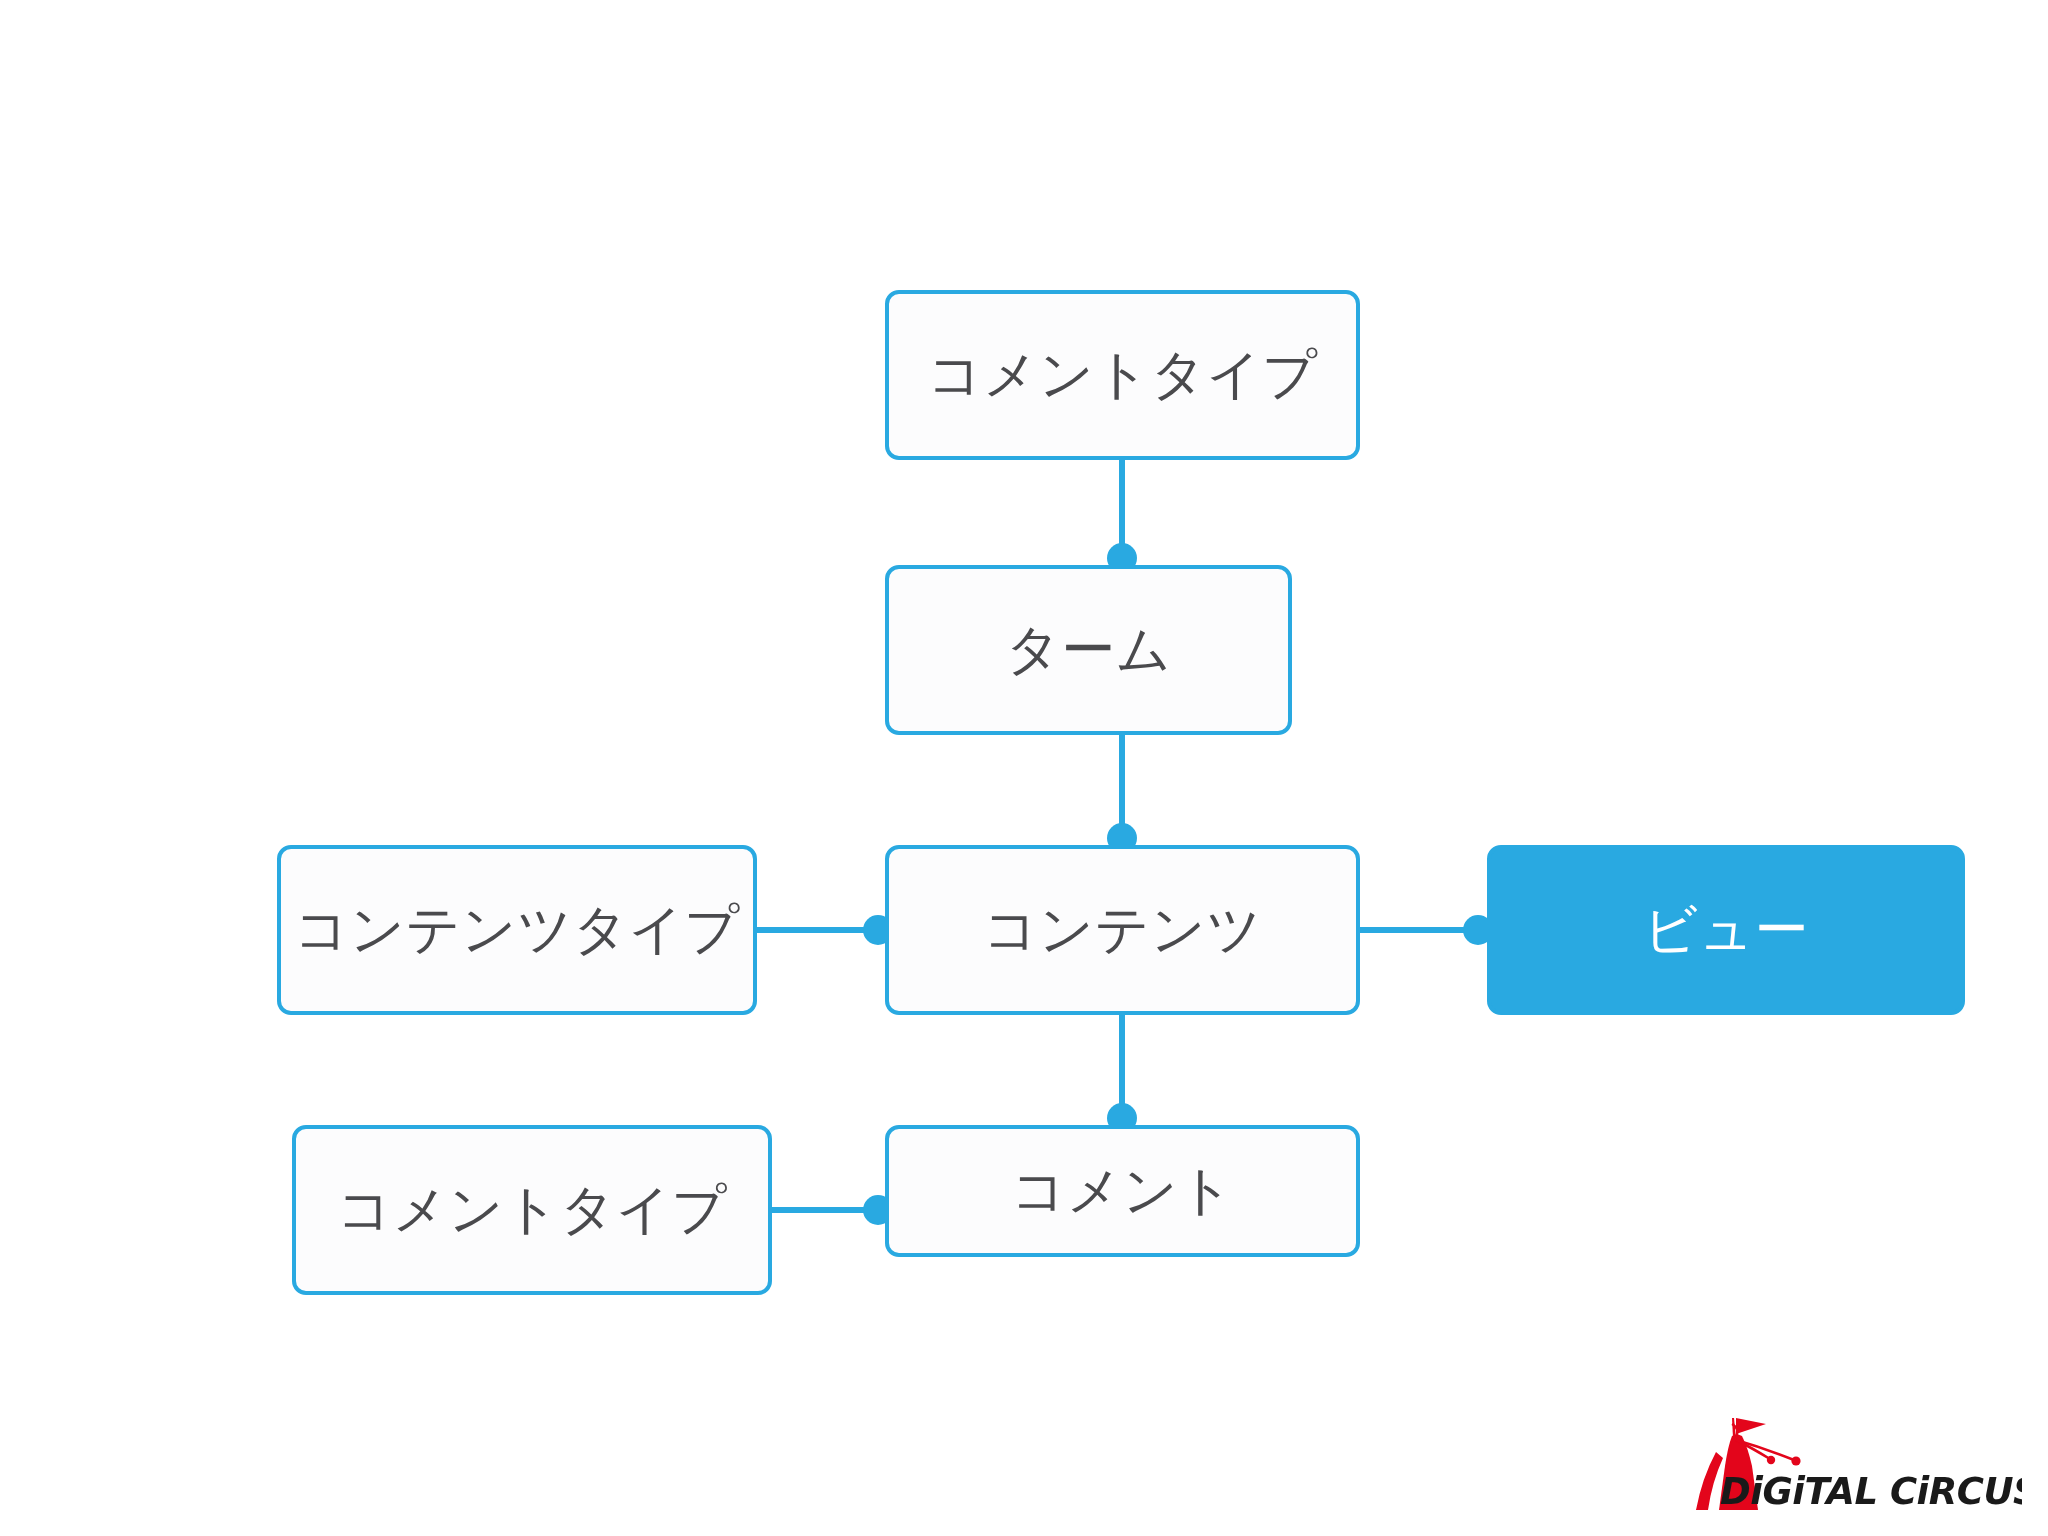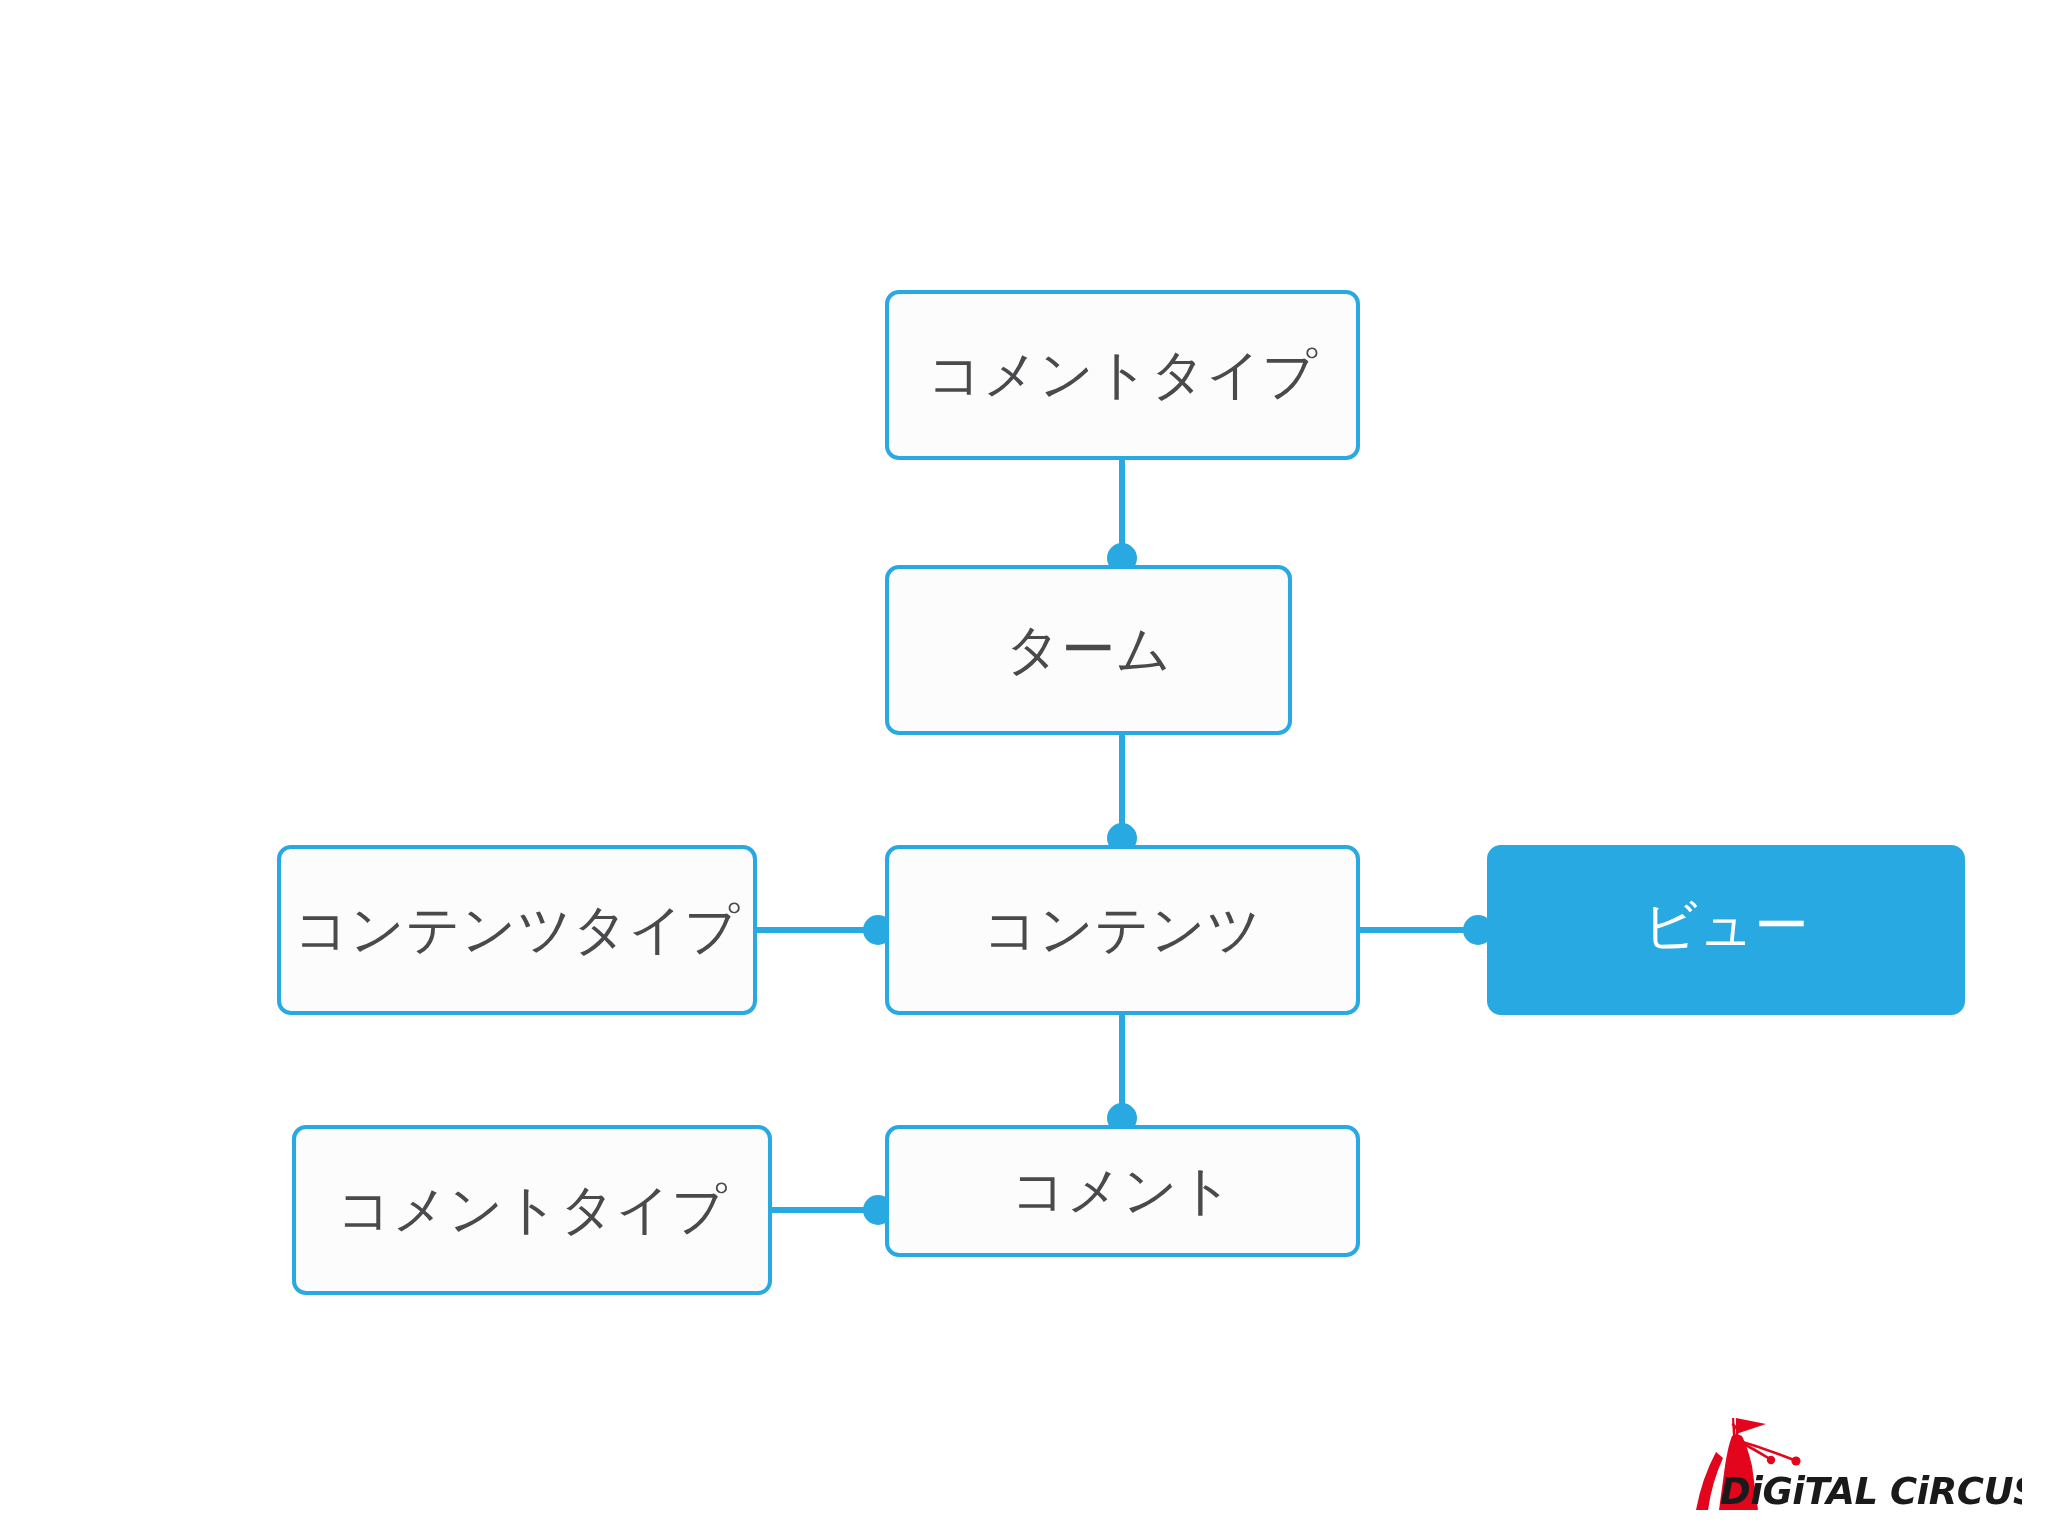--- a/index.html
+++ b/index.html
@@ -108,21 +108,21 @@
   </div>
 
   <div class="node outline" style="left:277px; top:845px; width:480px; height:170px;">
     <span class="node-label">コンテンツタイプ</span>
   </div>
 
   <div class="node outline" style="left:885px; top:845px; width:475px; height:170px;">
     <span class="node-label">コンテンツ</span>
   </div>
 
-  <div class="node filled" style="left:1487px; top:845px; width:478px; height:170px;font-family:Liberation Mono, monospace;">
+  <div class="node filled" style="left:1487px; top:845px; width:478px; height:170px;">
     <span class="node-label">ビュー</span>
   </div>
 
   <div class="node outline" style="left:277px; top:1125px; width:480px; height:170px;margin-left:15px;">
     <span class="node-label">コメントタイプ</span>
   </div>
 
   <div class="node outline" style="left:885px; top:1125px; width:475px; height:132px;">
     <span class="node-label">コメント</span>
   </div>

